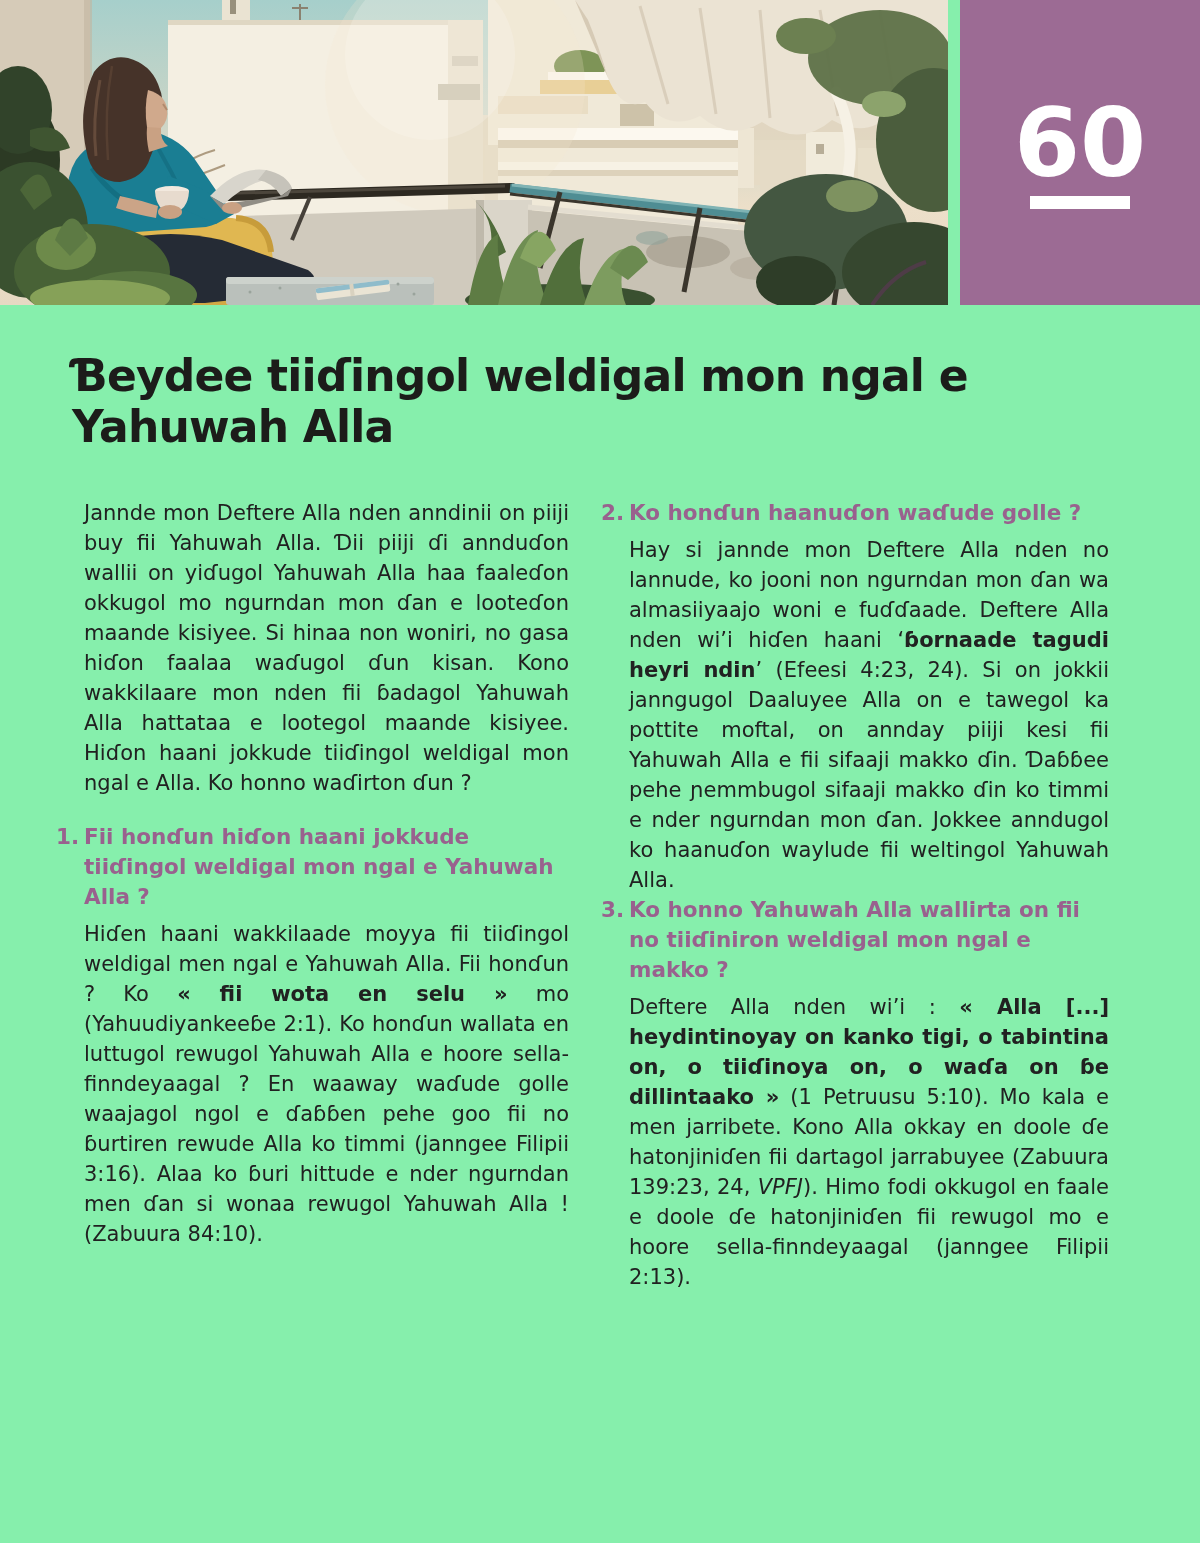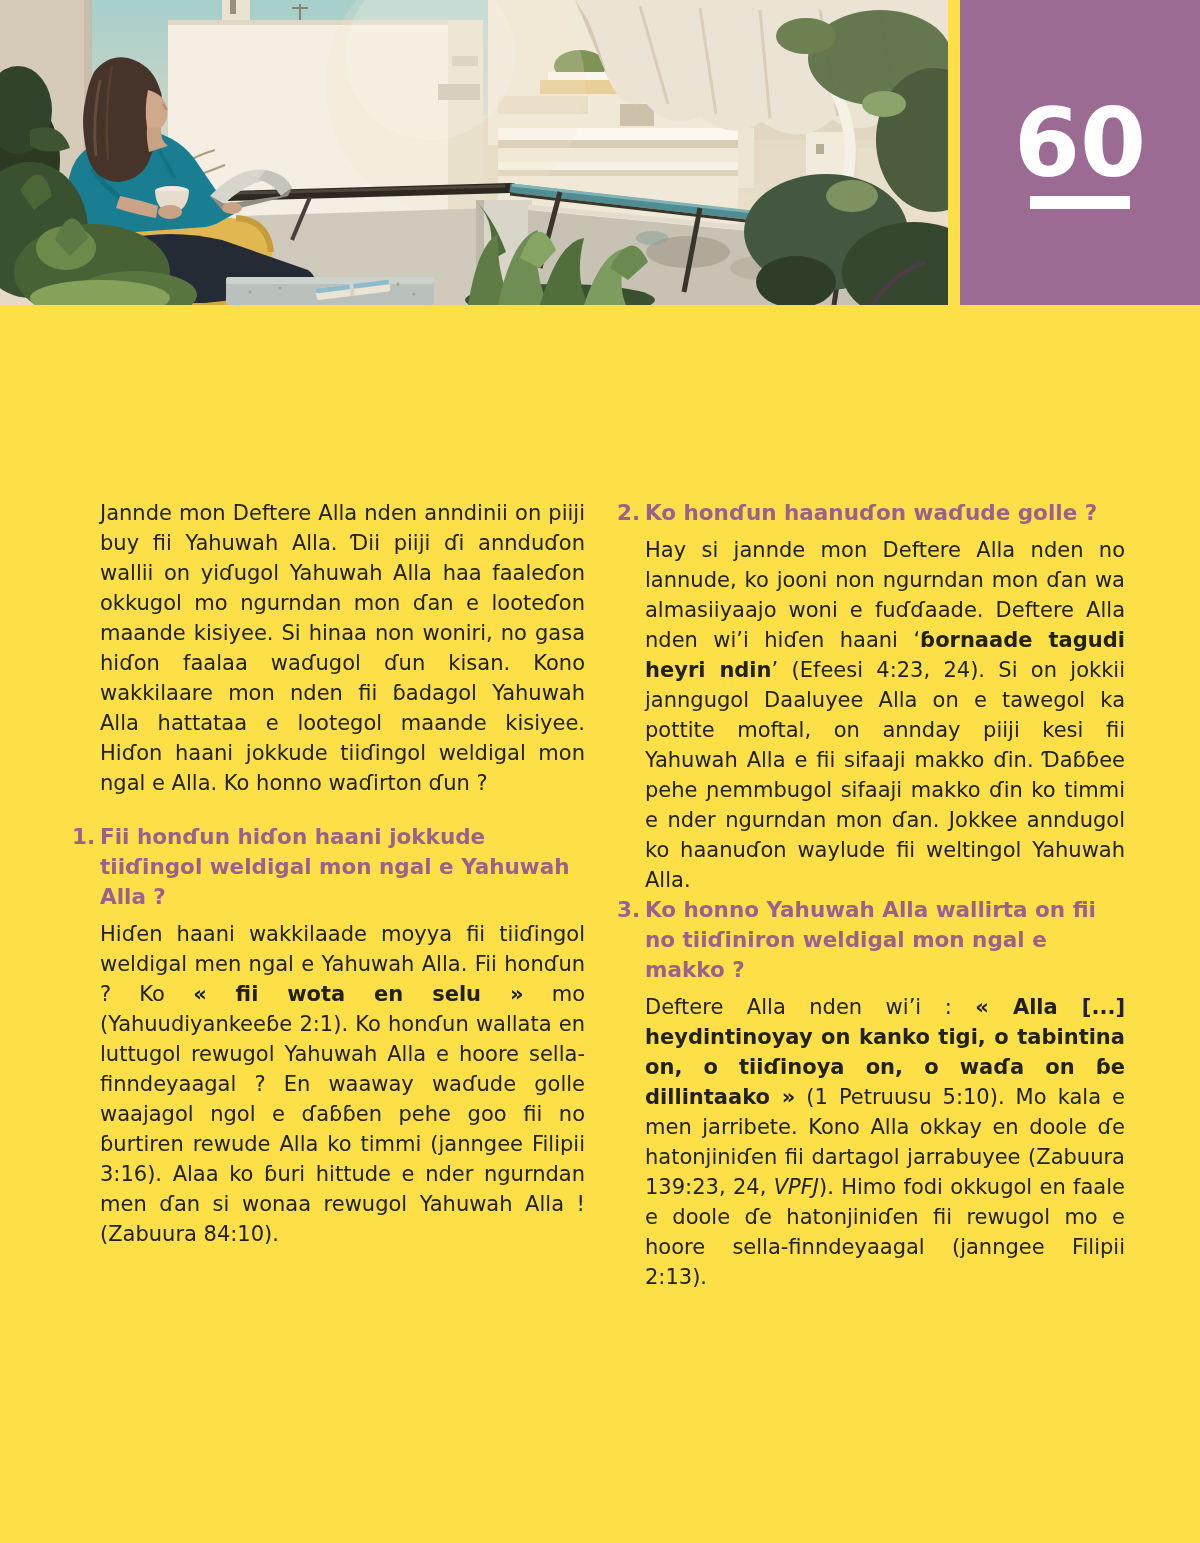--- a/index.html
+++ b/index.html
@@ -1,20 +1,20 @@
 <!DOCTYPE html>
 <html style="--accent-block: #9c6b94; --question-heading: #99618e;"><head>
 <meta charset="utf-8">
 <style>
   html, body { margin: 0; padding: 0; background: #ffffff; }
   .page {
     position: relative;
     width: 1200px;
     height: 1543px;
-    background: #fde047;
+    background: #86efac;
     overflow: hidden;
     font-family: "DejaVu Sans", "Liberation Sans", sans-serif;
     color: #212121;
   }
 
   
   .hero { position: absolute; left: 0; top: 0; width: 1200px; height: 305px; }
   .photo {
     position: absolute; left: 0; top: 0; width: 948px; height: 305px;
     background: linear-gradient(#a6cfcb 0%, #ccd5c6 40%, #ecdfc9 68%, #e7d9c3 100%);
@@ -42,21 +42,21 @@
   
   .title {
     position: absolute; left: 72px; top: 350px; width: 930px;
     margin: 0;
     font-size: 44px; line-height: 1.17; font-weight: 700;
     letter-spacing: -0.8px; color: #1c1c1a;
   }
 
   
   .columns {
-    position: absolute; left: 100px; top: 498px; width: 1030px;
+    position: absolute; left: 84px; top: 498px; width: 1030px;
     display: flex; gap: 60px;
   }
   .col { width: 485px; }
   .col-right { width: 480px; }
   .body-par {
     margin: 0;
     font-size: 21px; line-height: 30px;
     text-align: justify;
     color: #212121;
   }
@@ -244,20 +244,21 @@
         </g>
       </svg>
     </div>
 
     <div class="badge">
       <div class="lesson-number">60</div>
       <div class="lesson-underline"></div>
     </div>
   </div>
 
+  <h1 class="title">Ɓeydee tiiɗingol weldigal mon ngal e Yahuwah Alla</h1>
 
   <div class="columns">
 
     <div class="col col-left">
       <p class="body-par">Jannde mon Deftere Alla nden anndinii on piiji buy fii Yahuwah Alla. Ɗii piiji ɗi annduɗon wallii on yiɗugol Yahuwah Alla haa faaleɗon okkugol mo ngurndan mon ɗan e looteɗon maande kisiyee. Si hinaa non woniri, no gasa hiɗon faalaa waɗugol ɗun kisan. Kono wakkilaare mon nden fii ɓadagol Yahuwah Alla hattataa e lootegol maande kisiyee. Hiɗon haani jokkude tiiɗingol weldigal mon ngal e Alla. Ko honno waɗirton ɗun ?</p>
 
       <div>
         <h2 class="question">
           <span class="qnum">1.</span>
           <span>Fii honɗun hiɗon haani jokkude tiiɗingol weldigal mon ngal e Yahuwah Alla ?</span>

